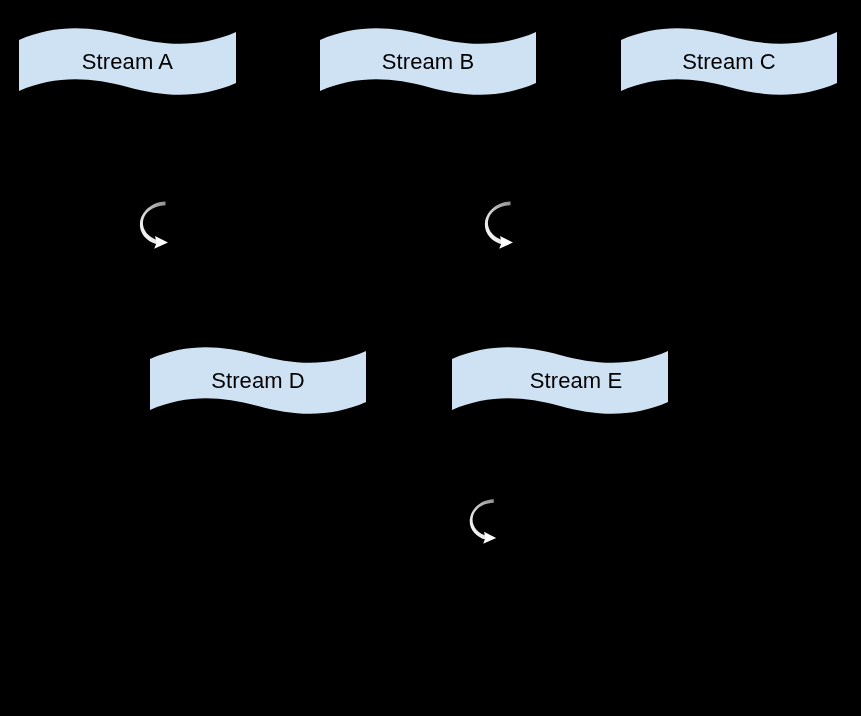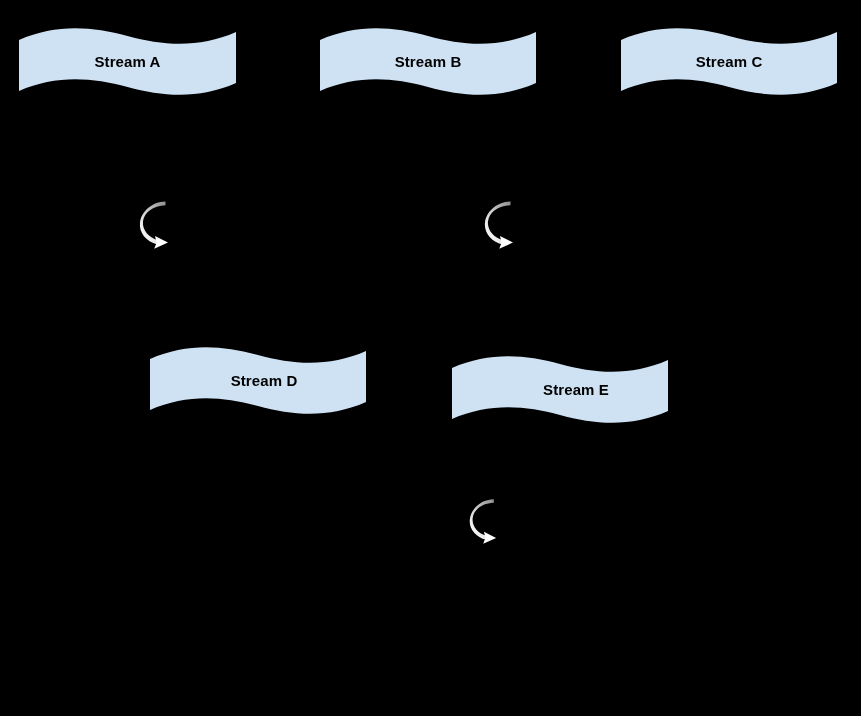--- a/index.html
+++ b/index.html
@@ -36,22 +36,22 @@
     position: absolute;
     left: 0;
     top: 0;
     width: 100%;
     height: 100%;
     display: flex;
     align-items: center;
     justify-content: center;
     color: #000000;
     font-family: "Liberation Sans", sans-serif;
-    font-size: 15px;
-    font-weight: 700;
+    font-size: 22px;
+    font-weight: 400;
     letter-spacing: 0.1px;
     line-height: 1;
     white-space: nowrap;
     -webkit-font-smoothing: antialiased;
     pointer-events: none;
   }
   
   .rot-arrow {
     position: absolute;
     display: block;
@@ -80,28 +80,28 @@
     <span class="banner-label">Stream B</span>
   </div>
 
   <div class="banner" style="left:621px; top:30px; width:216px; height:63px;">
     <svg width="216" height="63" viewBox="0 0 216 63" preserveAspectRatio="none">
       <path d="M0,10 C36,-6 72,-4 108,6 C144,16 180,18 216,2 L216,53 C180,69 144,67 108,57 C72,47 36,45 0,61 Z" fill="#cfe2f3"></path>
     </svg>
     <span class="banner-label">Stream C</span>
   </div>
 
-  <div class="banner" style="left:150px; top:349px; width:216px; height:63px;padding-left:12px;">
+  <div class="banner" style="left:150px; top:349px; width:216px; height:63px;">
     <svg width="216" height="63" viewBox="0 0 216 63" preserveAspectRatio="none">
       <path d="M0,10 C36,-6 72,-4 108,6 C144,16 180,18 216,2 L216,53 C180,69 144,67 108,57 C72,47 36,45 0,61 Z" fill="#cfe2f3"></path>
     </svg>
     <span class="banner-label">Stream D</span>
   </div>
 
-  <div class="banner" style="left:452px; top:358px; width:248px; height:63px;">
+  <div class="banner" style="left:452px; top:349px; width:248px; height:63px;">
     <svg width="216" height="63" viewBox="0 0 216 63" preserveAspectRatio="none">
       <path d="M0,10 C36,-6 72,-4 108,6 C144,16 180,18 216,2 L216,53 C180,69 144,67 108,57 C72,47 36,45 0,61 Z" fill="#cfe2f3"></path>
     </svg>
     <span class="banner-label">Stream E</span>
   </div>
 
 
   <div class="rot-arrow" style="left:136px; top:199px; width:36px; height:50px;">
     <svg width="36" height="50" viewBox="0 0 36 50">
       <defs>

